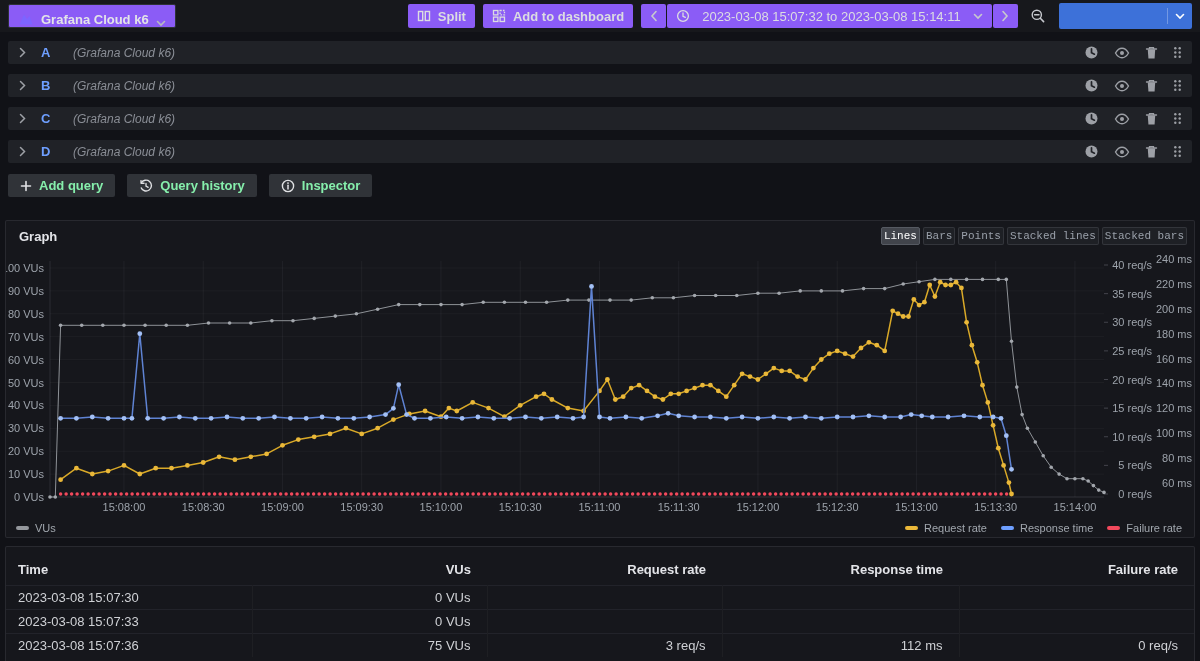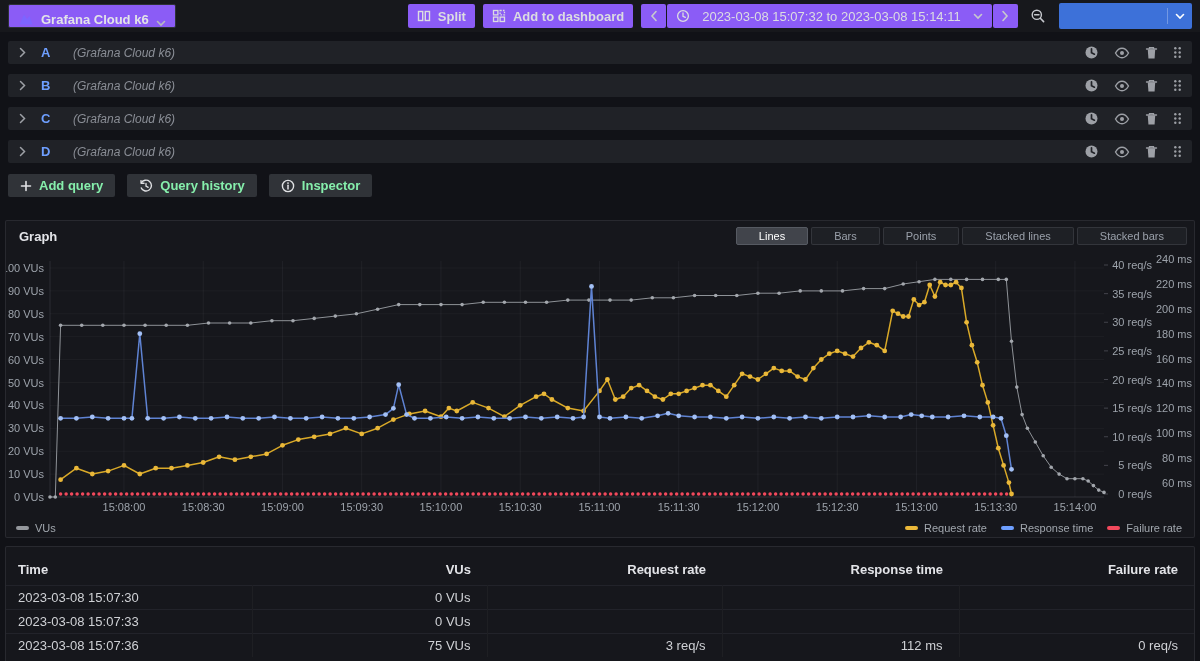--- a/index.html
+++ b/index.html
@@ -46,22 +46,22 @@
     background:#303338;border:none;border-radius:2px;color:#86efac;font-size:13px;
     font-weight:600;cursor:pointer;font-family:inherit;}
 
   
   .panel{margin:0 5px;background:#16171c;border:1px solid rgba(204,204,220,.10);
     border-radius:2px;position:relative;}
   .graph-panel{margin-top:23px;height:318px;}
   .panel-title{font-weight:700;font-size:13px;color:#e3e4e8;}
   .graph-title{position:absolute;left:13px;top:8px;}
   .modes{position:absolute;right:7px;top:6px;display:flex;gap:3px;}
-  .mode-btn{font-size:11px;padding:2px 22px;border-radius:2px;background:#1e2025;
-    border:1px solid rgba(204,204,220,.12);color:#9aa0aa;cursor:pointer;font-family:Liberation Sans, sans-serif;}
+  .mode-btn{font-size:11px;padding:2px 2px;border-radius:2px;background:#1e2025;
+    border:1px solid rgba(204,204,220,.12);color:#9aa0aa;cursor:pointer;font-family:Liberation Mono, monospace;}
   .mode-btn.active{background:#41444b;color:#fff;border-color:#565a62;}
   .chart-wrap{margin-top:26px;position:relative;}
   .legend-row{display:flex;justify-content:space-between;align-items:center;
     padding:0 12px 0 10px;height:18px;font-size:11px;color:#a1a7ae;}
   .legend-group{display:flex;gap:14px;}
   .legend-item{display:flex;align-items:center;gap:6px;cursor:pointer;}
   .swatch{width:13px;height:4px;border-radius:2px;display:inline-block;}
 
   
   .table-panel{margin-top:8px;height:140px;}

